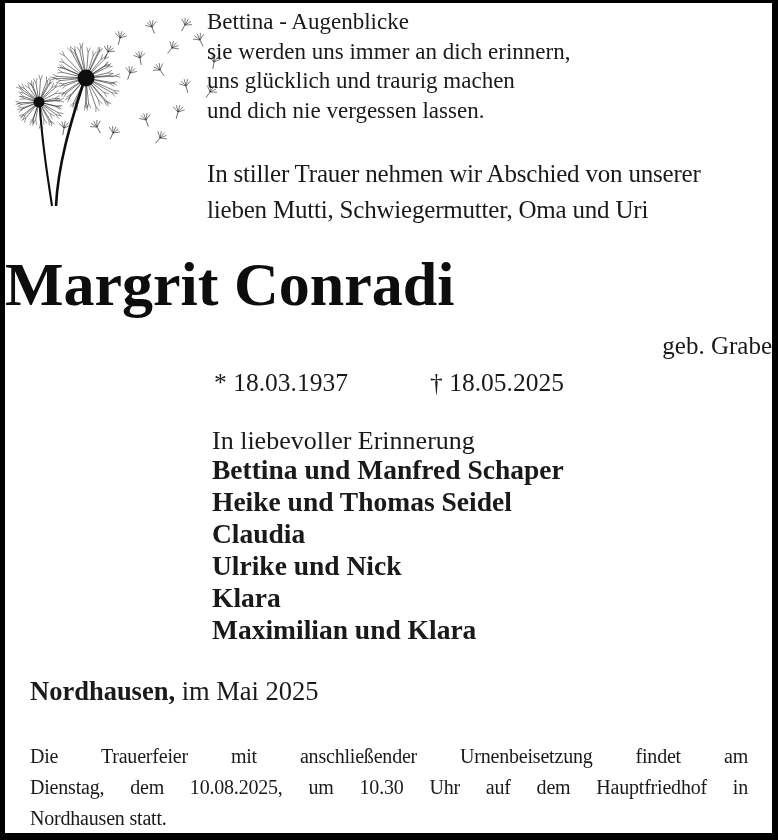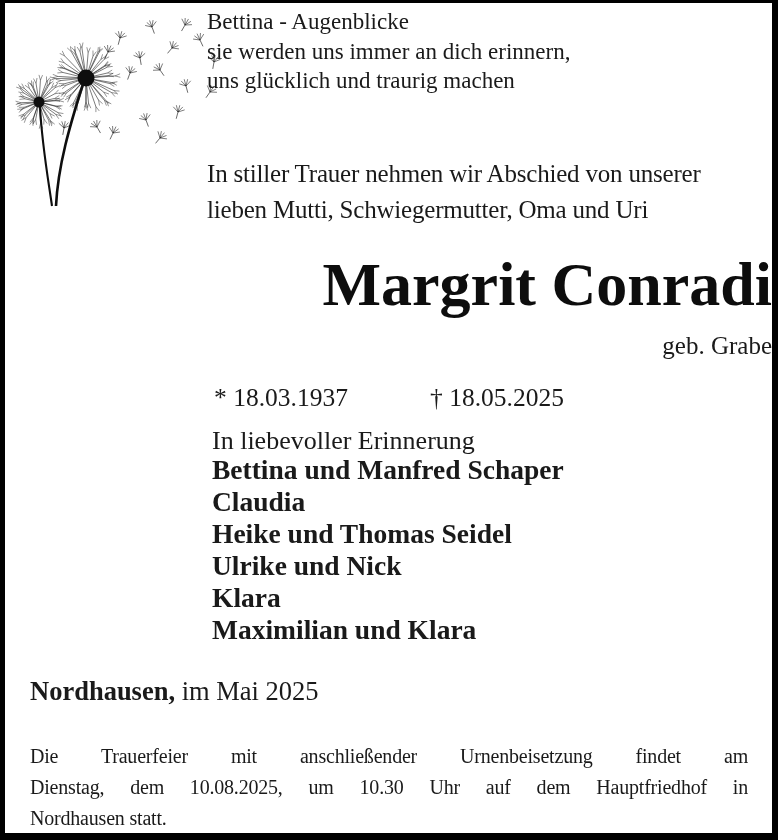--- a/index.html
+++ b/index.html
@@ -18,27 +18,27 @@
   }
   .abs { position: absolute; }
 
   #dandelion { left: 5px; top: 7px; width: 220px; height: 205px; }
 
   #quote-block { left: 202px; top: 4px; font-size: 23px; line-height: 29.5px; }
   #intro-block { left: 202px; top: 153px; font-size: 25px; line-height: 36px; letter-spacing: -0.2px; }
 
   #deceased-name {
     left: 0; top: 250px; width: 767px;
-    text-align: right;
+    text-align: left;
     font-size: 62px; font-weight: bold; line-height: 1;
     color: #0d0d0d;
   }
   #maiden-name { left: 0; top: 328px; width: 767px; text-align: right; font-size: 25px; line-height: 30px; }
 
-  #dates-row { left: 209px; top: 380px; font-size: 25.5px; line-height: 30.6px; }
+  #dates-row { left: 209px; top: 365px; font-size: 25.5px; line-height: 30.6px; }
   #dates-row .birth { display: inline-block; width: 216px; }
 
   #remembrance-block { left: 207px; top: 424px; }
   #remembrance-heading { font-size: 26px; line-height: 27px; }
   .mourner { font-size: 27.5px; font-weight: bold; line-height: 32px; }
 
   #place-line { left: 25px; top: 673px; font-size: 26.5px; line-height: 31.8px; }
   #place-line .place { font-weight: bold; }
 
   #funeral-block { left: 25px; top: 738px; width: 718px; font-size: 20px; line-height: 31px; letter-spacing: -0.2px; }
@@ -413,40 +413,41 @@
       <line x1="150" y1="128" x2="151.37786549266121" y2="121.1369477137258" stroke="#161616" stroke-width="0.7" opacity="0.8"></line>
       <line x1="150" y1="128" x2="154.49951326780578" y2="122.63768889816716" stroke="#161616" stroke-width="0.7" opacity="0.8"></line>
       <line x1="150" y1="128" x2="156.51952326898024" y2="125.45131085747488" stroke="#161616" stroke-width="0.7" opacity="0.8"></line>
       <line x1="150" y1="128" x2="156.94332659758535" y2="128.8889408075141" stroke="#161616" stroke-width="0.7" opacity="0.8"></line>
     </svg>
 
   <div id="quote-block" class="abs">
     <div>Bettina - Augenblicke</div>
     <div>sie werden uns immer an dich erinnern,</div>
     <div>uns glücklich und traurig machen</div>
+    <div>und dich nie vergessen lassen.</div>
   </div>
 
   <div id="intro-block" class="abs">
     <div>In stiller Trauer nehmen wir Abschied von unserer</div>
     <div>lieben Mutti, Schwiegermutter, Oma und Uri</div>
   </div>
 
   <div id="deceased-name" class="abs">Margrit Conradi</div>
 
   <div id="maiden-name" class="abs">geb. Grabe</div>
 
   <div id="dates-row" class="abs">
     <span class="birth">* 18.03.1937</span><span class="death">† 18.05.2025</span>
   </div>
 
   <div id="remembrance-block" class="abs">
     <div id="remembrance-heading">In liebevoller Erinnerung</div>
     <div class="mourner">Bettina und Manfred Schaper</div>
+    <div class="mourner">Heike und Thomas Seidel</div>
     <div class="mourner">Claudia</div>
-    <div class="mourner">Heike und Thomas Seidel</div>
     <div class="mourner">Ulrike und Nick</div>
     <div class="mourner">Klara</div>
     <div class="mourner">Maximilian und Klara</div>
   </div>
 
   <div id="place-line" class="abs">
     <span class="place">Nordhausen,</span>
     <span class="issue">im Mai 2025</span>
   </div>
 

